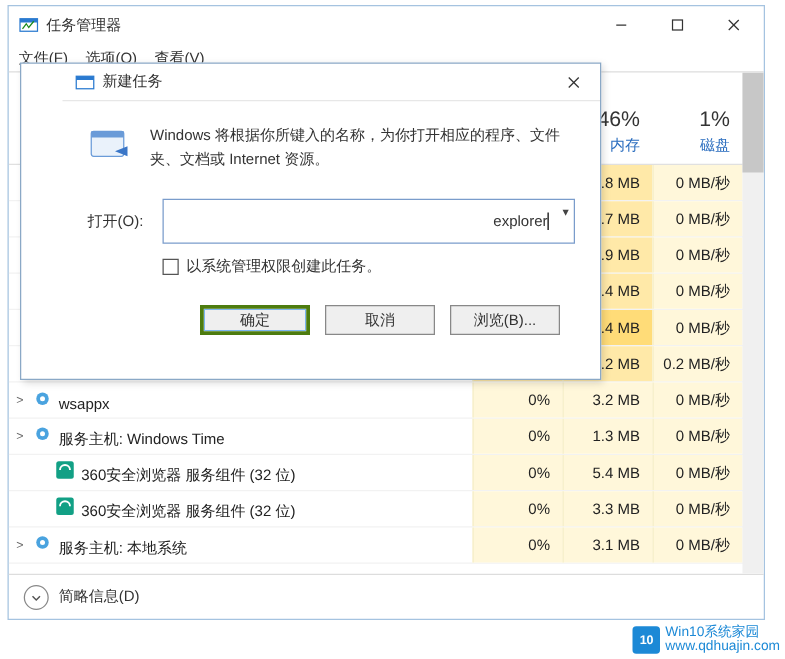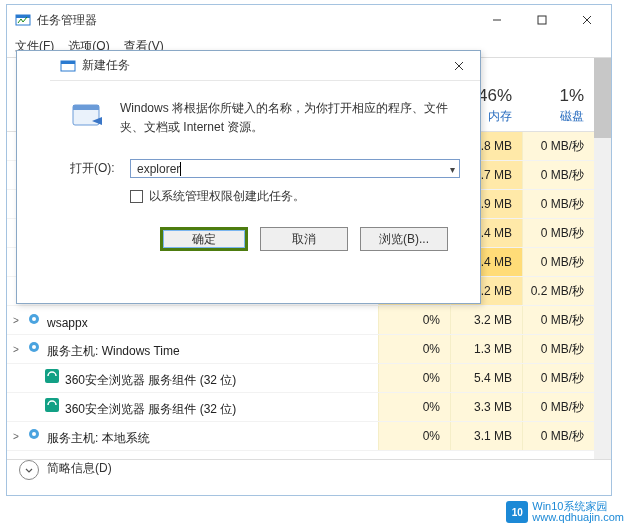--- a/index.html
+++ b/index.html
@@ -28,35 +28,35 @@
 
   .tm-rows { font-size: 12px; color: #222; }
   .tm-row { height: 29px; display: flex; align-items: center; border-bottom: 1px solid #f2f2f2; }
   .tm-row .exp { width: 18px; text-align: center; color: #666; font-size: 10px; }
   .tm-row .ricon { width: 18px; height: 18px; margin-right: 4px; display: inline-flex; align-items: center; justify-content: center; }
   .tm-row .name { flex: 1; white-space: nowrap; overflow: hidden; }
   .tm-row .cell { width: 72px; text-align: right; padding-right: 10px; background: #fff7da; height: 100%; display: flex; align-items: center; justify-content: flex-end; border-left: 1px solid #f5eec8; }
   .tm-row .cell.mem { background: #ffe9a8; }
   .tm-row .cell.hot { background: #ffdc78; }
 
-  .tm-footer { height: 36px; border-top: 1px solid #ddd; display: flex; padding: 0 12px; gap: 8px; font-size: 12px; color: #333; }
+  .tm-footer { height: 36px; border-top: 1px solid #ddd; display: flex; align-items: center; padding: 0 12px; gap: 8px; font-size: 12px; color: #333; }
   .chev-circle { width: 20px; height: 20px; border: 1px solid #888; border-radius: 50%; display: inline-flex; align-items: center; justify-content: center; font-size: 10px; color: #555; }
 
   
   .run-dlg { position: absolute; left: 16px; top: 50px; width: 465px; height: 254px; background: #fff; border: 1px solid #8aa8c6; box-shadow: 2px 2px 6px rgba(0,0,0,0.15); display: flex; flex-direction: column; padding-left: 33px; }
   .run-titlebar { height: 30px; display: flex; align-items: center; padding: 0 6px 0 10px; border-bottom: 1px solid #e7e7e7; }
   .run-title-icon { width: 16px; height: 16px; margin-right: 6px; }
   .run-title { font-size: 12px; flex: 1; color: #333; }
   .run-close { width: 30px; height: 100%; display: flex; align-items: center; justify-content: center; }
   .run-body { padding: 18px 20px 0 20px; font-size: 12px; color: #333; }
   .run-msg { display: flex; gap: 14px; line-height: 1.6; }
   .run-msg .run-icon { width: 36px; height: 36px; flex: 0 0 36px; }
   .run-inputrow { display: flex; align-items: center; margin-top: 22px; gap: 8px; }
   .run-open-label { width: 52px; }
-  .run-input { flex: 1; height: 19px; border: 1px solid #7a9ccb; position: relative; display: flex; align-items: center; padding: 0 20px 0 6px; font-size: 12px; }
+  .run-input { flex: 1; height: 36px; border: 1px solid #7a9ccb; position: relative; display: flex; align-items: center; padding: 0 20px 0 6px; font-size: 12px; justify-content: flex-end; }
   .run-input .caret { display: inline-block; width: 1px; height: 14px; background: #000; vertical-align: middle; }
   .run-input .drop { position: absolute; right: 4px; top: 4px; font-size: 10px; color: #444; }
   .run-chk { margin-top: 10px; margin-left: 60px; display: flex; align-items: center; gap: 6px; }
   .run-chk .box { width: 13px; height: 13px; border: 1px solid #555; }
   .run-btns { margin-top: 22px; display: flex; justify-content: flex-end; gap: 12px; padding-right: 12px; }
   .run-btn { width: 88px; height: 24px; border: 1px solid #888; background: #efefef; display: flex; align-items: center; justify-content: center; font-size: 12px; }
   .run-btn.primary { border: 3px solid #4d7c0f; box-shadow: 0 0 0 1px #7ab5ef inset; }
 
   
   .wm { position: absolute; right: 4px; bottom: 4px; display: flex; align-items: center; gap: 4px; font-size: 11px; color: #1c89d6; }

